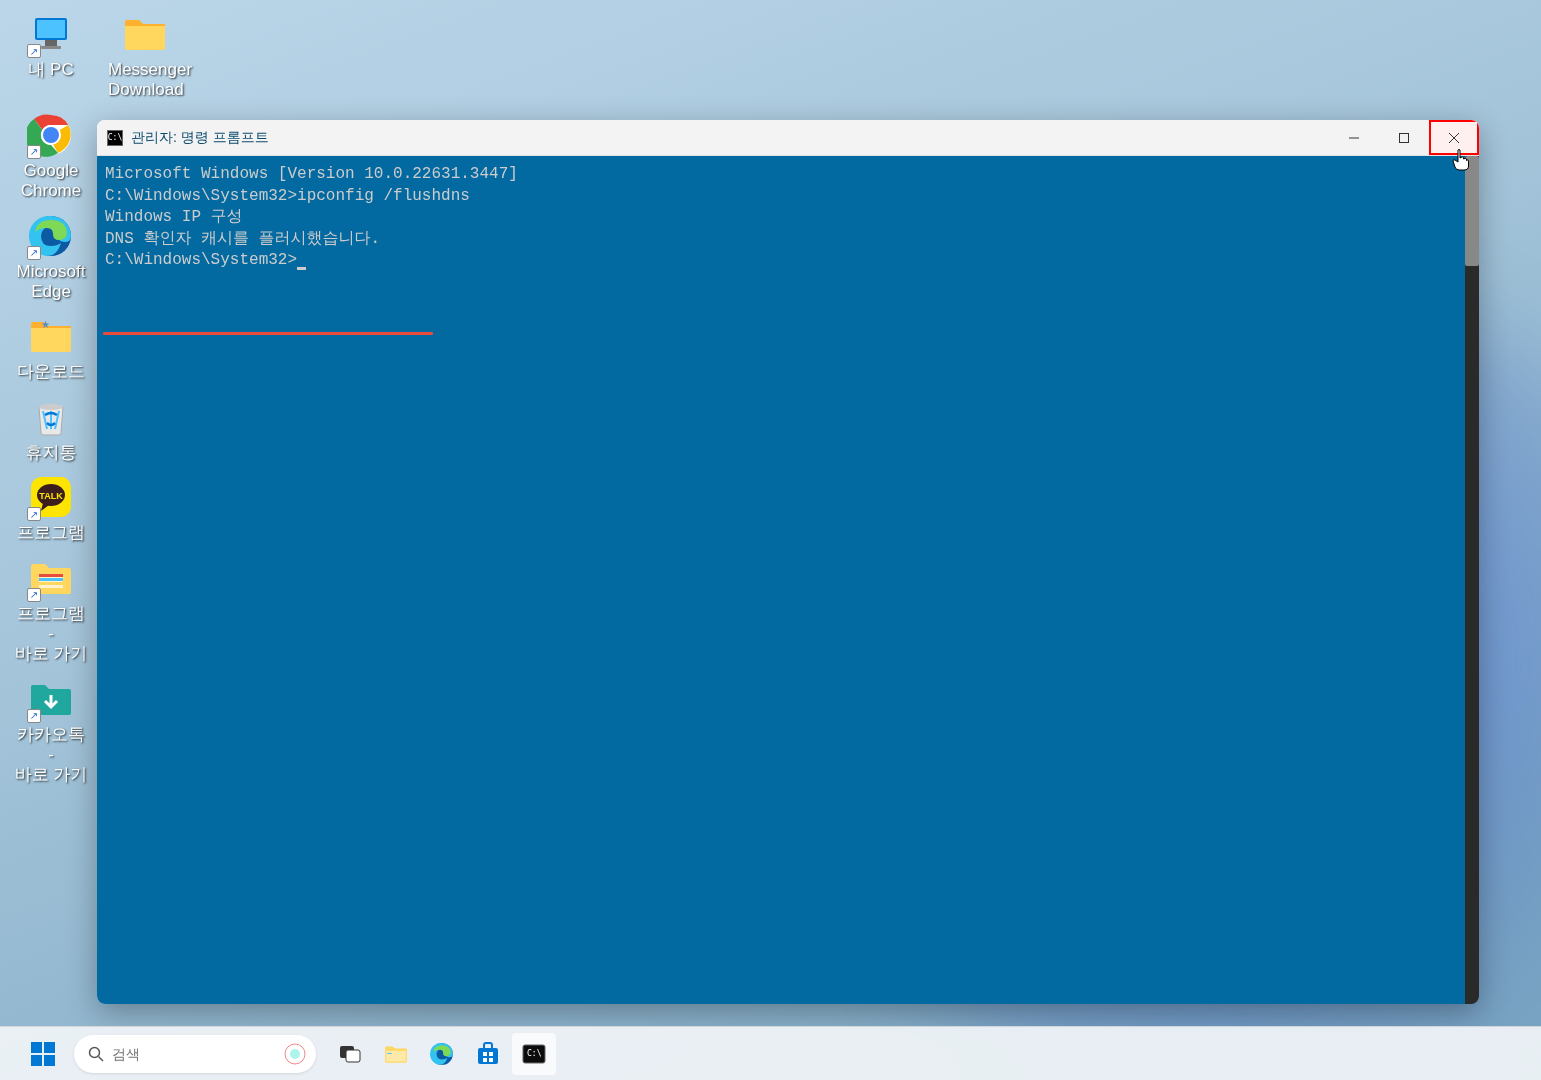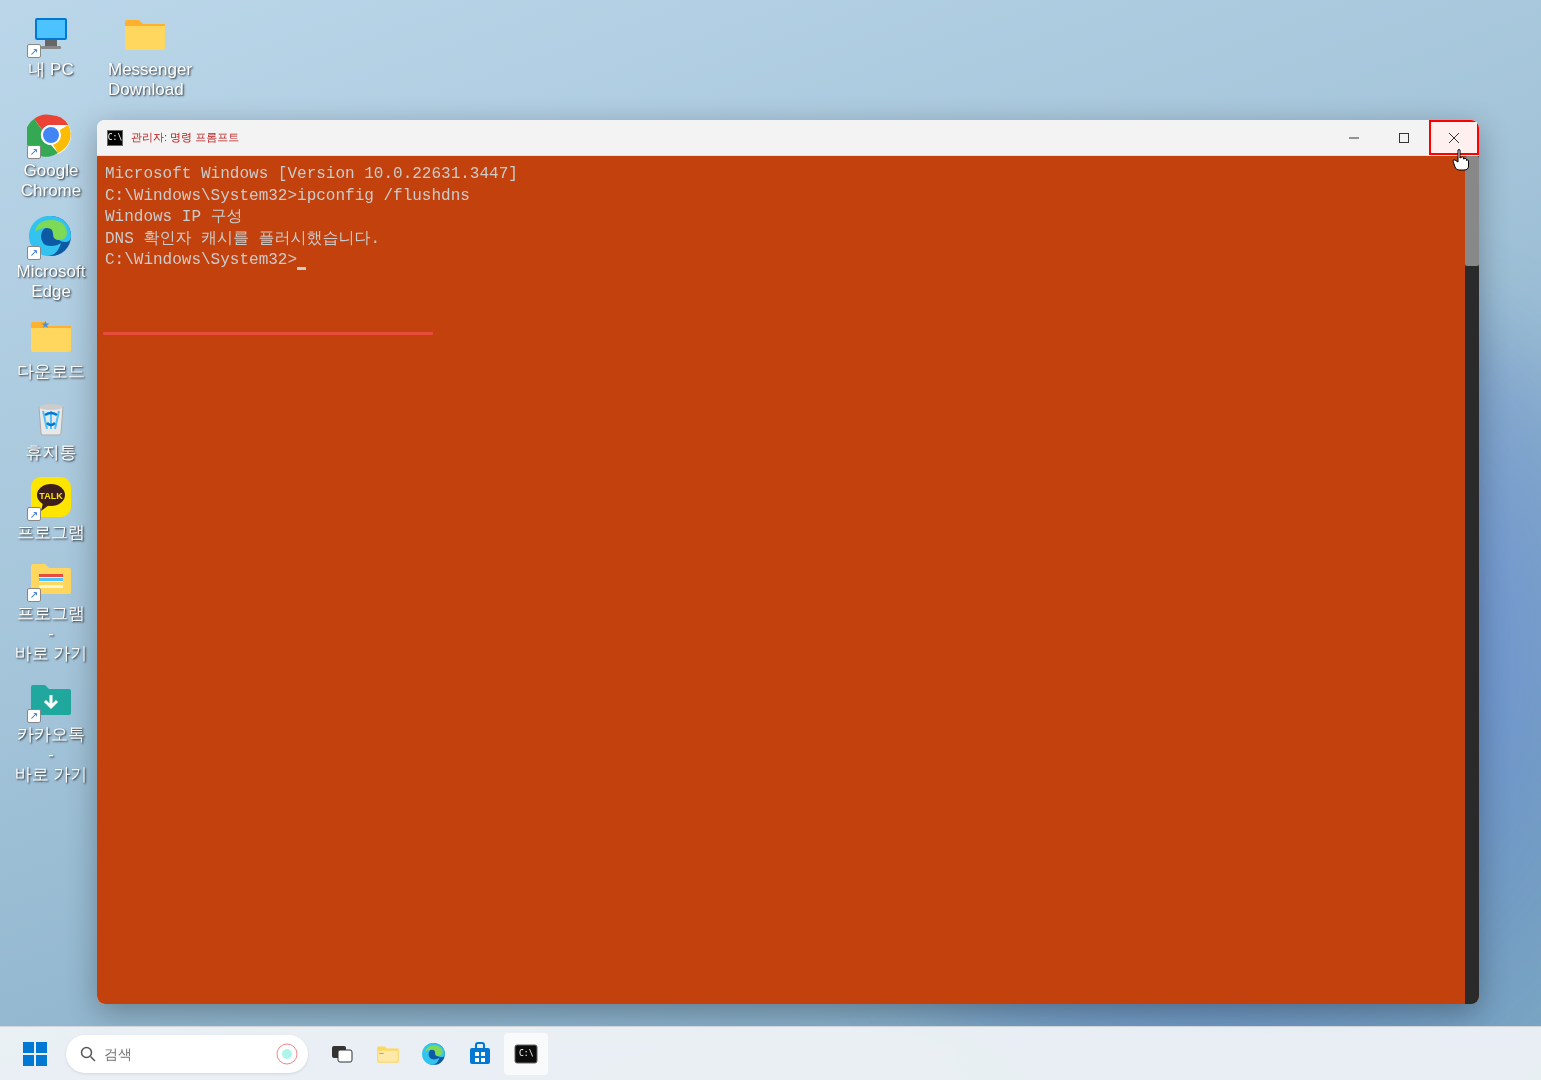--- a/index.html
+++ b/index.html
@@ -130,22 +130,22 @@
       border: 1px solid #666;
       display: flex;
       align-items: center;
       justify-content: center;
       font-size: 8px;
       color: white;
       font-family: monospace;
     }
     
     .titlebar-text {
-      font-size: 11px;
-      color: #b91c1c;
+      font-size: 14px;
+      color: #0c4a6e;
     }
     
     .titlebar-controls {
       display: flex;
       height: 100%;
     }
     
     .titlebar-btn {
       width: 50px;
       height: 100%;
@@ -155,21 +155,21 @@
       cursor: pointer;
     }
     
     .titlebar-btn.close-highlighted {
       border: 2px solid #ff0000;
       background: #fff0f0;
     }
     
     .cmd-body {
       flex: 1;
-      background: #c2410c;
+      background: #0369a1;
       padding: 8px 8px;
       font-family: "Consolas", "Courier New", monospace;
       font-size: 16px;
       line-height: 1.35;
       color: #cccccc;
       position: relative;
       overflow-y: auto;
     }
     
     .cmd-line {
@@ -221,21 +221,21 @@
     .taskbar {
       position: absolute;
       bottom: 0;
       left: 0;
       width: 100%;
       height: 54px;
       background: rgba(238,242,246,0.95);
       border-top: 1px solid rgba(0,0,0,0.1);
       display: flex;
       align-items: center;
-      padding: 0 12px;
+      padding: 0 20px;
       gap: 8px;
     }
     
     .start-btn {
       width: 46px;
       height: 42px;
       display: flex;
       align-items: center;
       justify-content: center;
       cursor: pointer;

